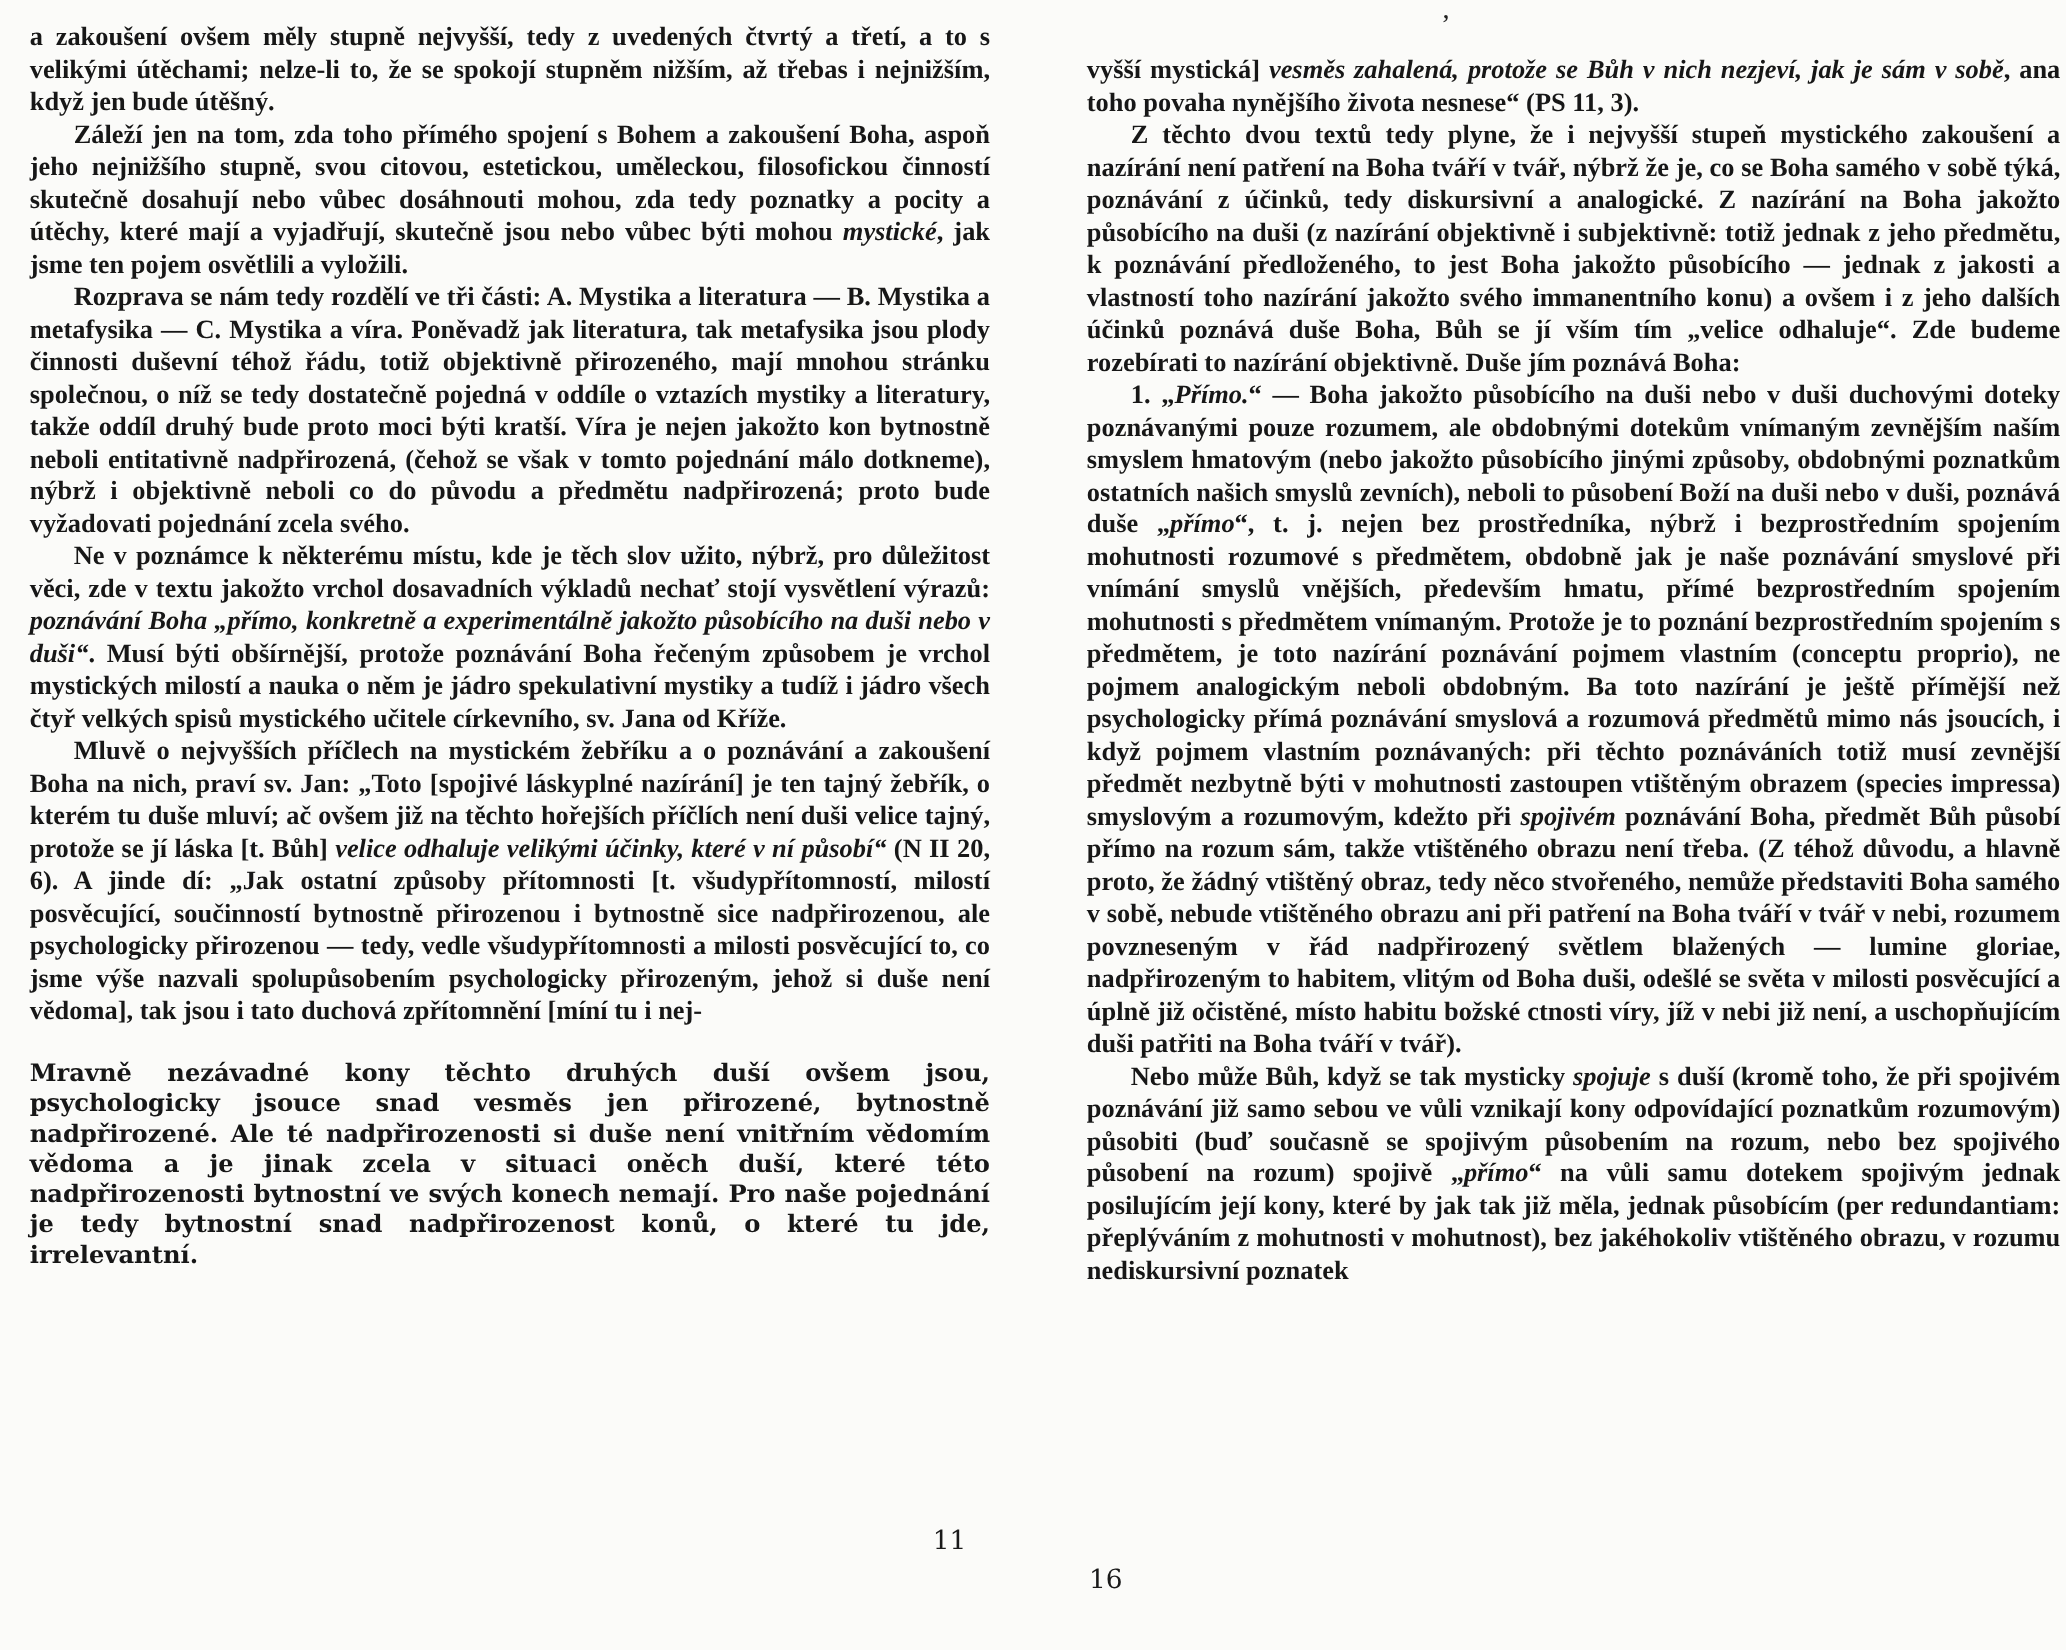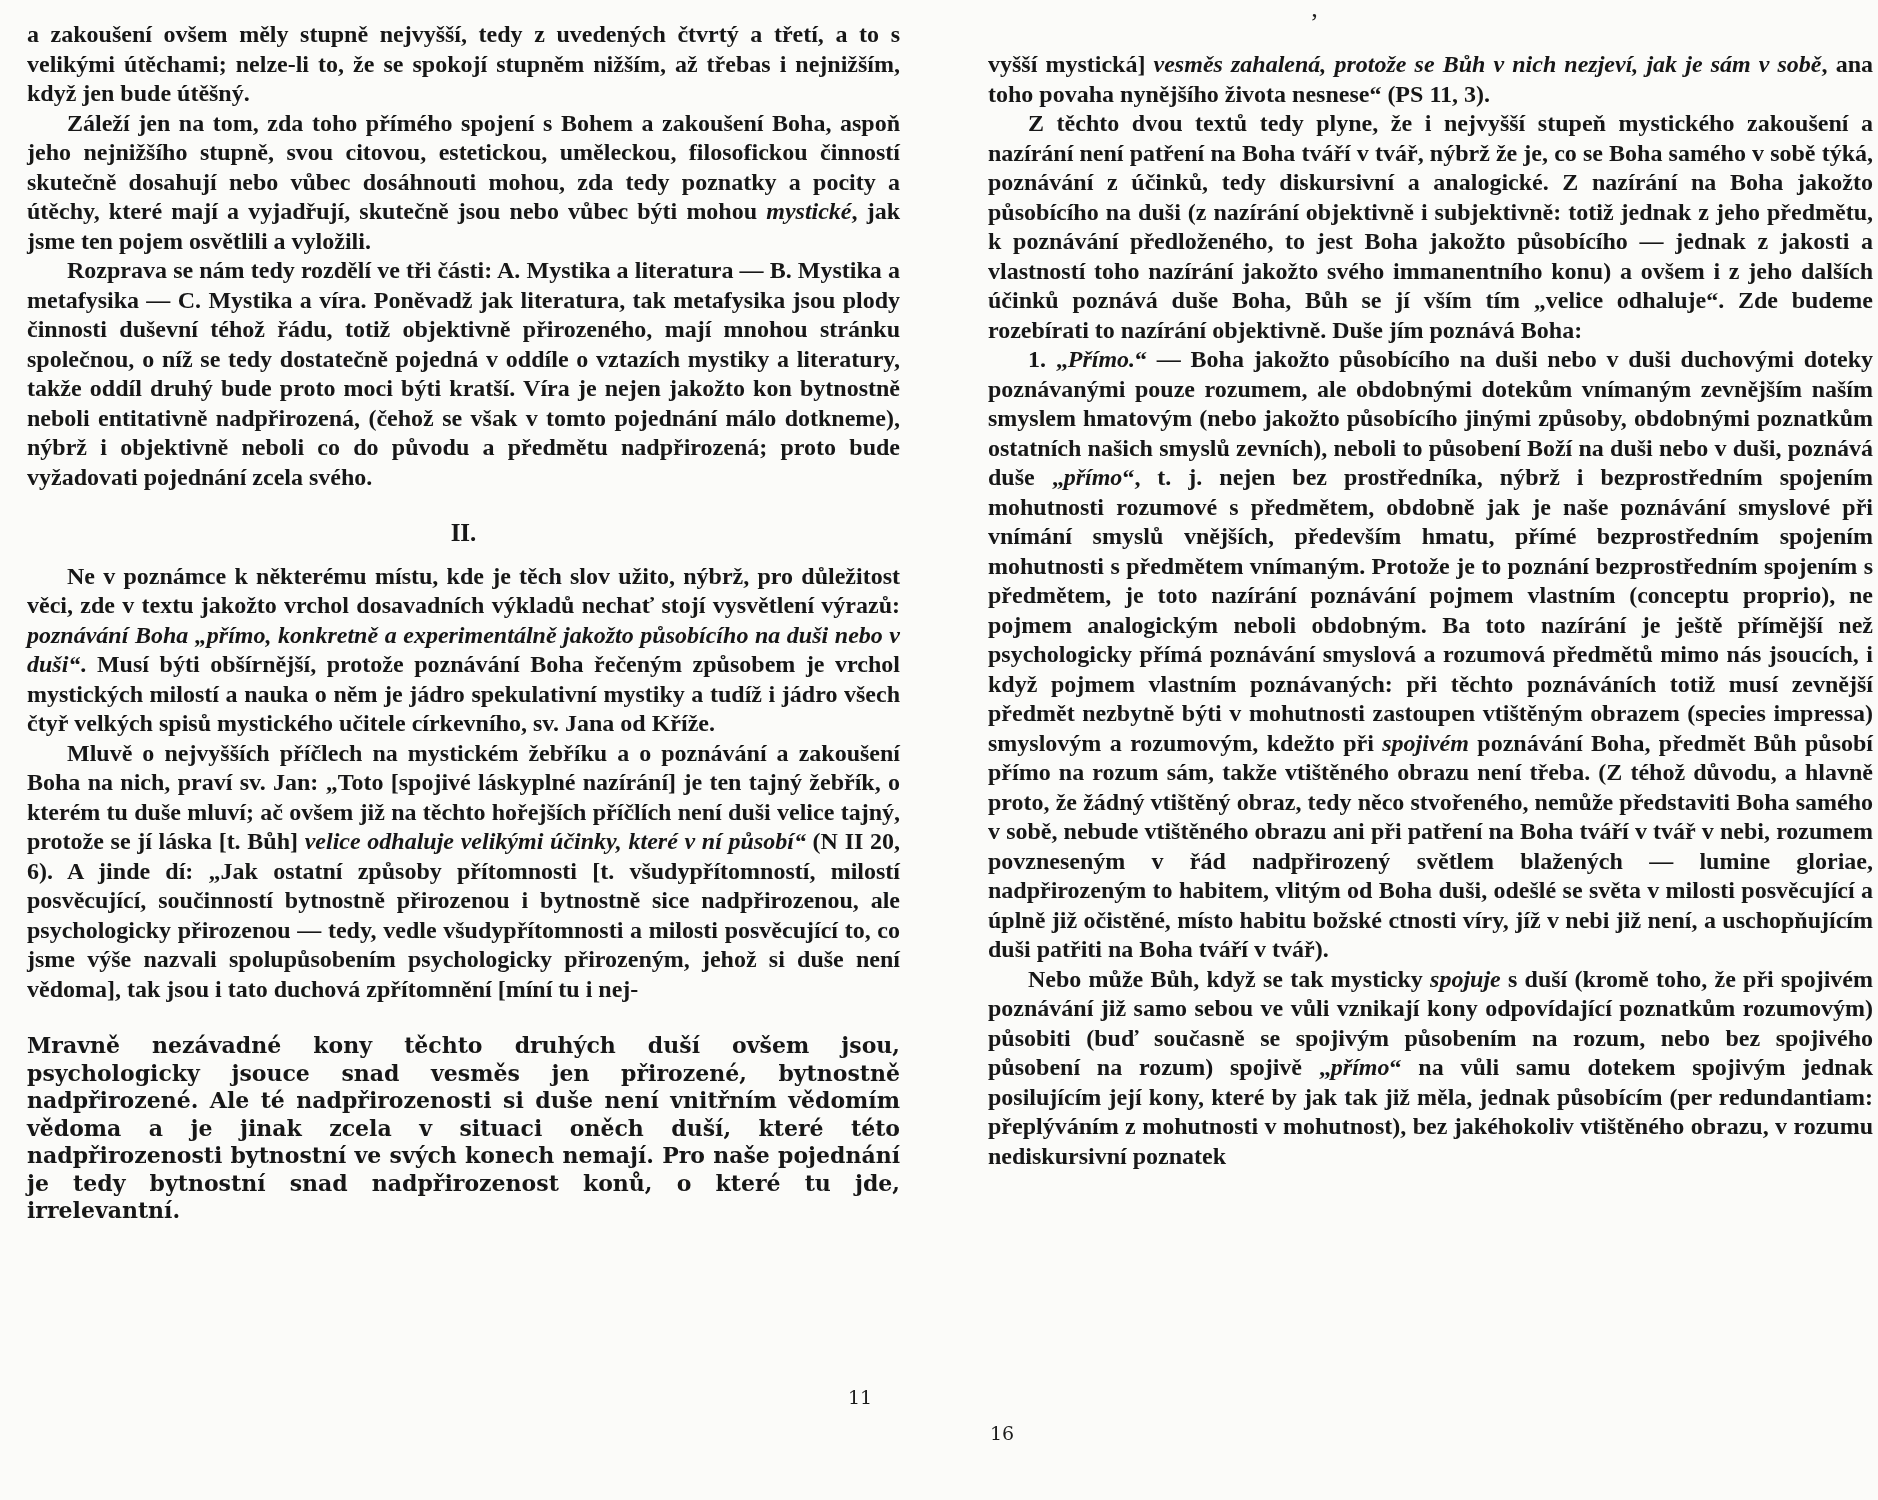--- a/index.html
+++ b/index.html
@@ -51,21 +51,21 @@
     font-family: "DejaVu Serif", serif;
     font-size: 22px;
     line-height: 27.5px;
     text-indent: 0;
   }
   .italic {
     font-style: italic;
   }
   .page-number {
     position: absolute;
-    font-size: 19px;
+    font-size: 24px;
     font-family: "DejaVu Serif", serif;
     color: #1a1a1a;
   }
   #page-num-left {
     left: 848px;
     top: 1386px;
   }
   #page-num-right {
     left: 990px;
     top: 1422px;
@@ -80,21 +80,20 @@
 </style>
 </head>
 <body>
 
 <span id="stray-mark">’</span>
 
 <div id="left-page" class="page">
     <p class="para"><span>a zakoušení ovšem měly stupně nejvyšší, tedy z uvedených čtvrtý a třetí, a to s velikými útěchami; nelze-li to, že se spokojí stupněm nižším, až třebas i nejnižším, když jen bude útěšný.</span></p>
     <p class="para indent"><span>Záleží jen na tom, zda toho přímého spojení s Bohem a zakoušení Boha, aspoň jeho nejnižšího stupně, svou citovou, estetickou, uměleckou, filosofickou činností skutečně dosahují nebo vůbec dosáhnouti mohou, zda tedy poznatky a pocity a útěchy, které mají a vyjadřují, skutečně jsou nebo vůbec býti mohou </span><span class="italic">mystické</span><span>, jak jsme ten pojem osvětlili a vyložili.</span></p>
     <p class="para indent"><span>Rozprava se nám tedy rozdělí ve tři části: A. Mystika a literatura — B. Mystika a metafysika — C. Mystika a víra. Poněvadž jak literatura, tak metafysika jsou plody činnosti duševní téhož řádu, totiž objektivně přirozeného, mají mnohou stránku společnou, o níž se tedy dostatečně pojedná v oddíle o vztazích mystiky a literatury, takže oddíl druhý bude proto moci býti kratší. Víra je nejen jakožto kon bytnostně neboli entitativně nadpřirozená, (čehož se však v tomto pojednání málo dotkneme), nýbrž i objektivně neboli co do původu a předmětu nadpřirozená; proto bude vyžadovati pojednání zcela svého.</span></p>
-    <div class="sec-heading">II.</div>
     <p class="para indent"><span>Ne v poznámce k některému místu, kde je těch slov užito, nýbrž, pro důležitost věci, zde v textu jakožto vrchol dosavadních výkladů nechať stojí vysvětlení výrazů: </span><span class="italic">poznávání Boha „přímo, konkretně a experimentálně jakožto působícího na duši nebo v duši“</span><span>. Musí býti obšírnější, protože poznávání Boha řečeným způsobem je vrchol mystických milostí a nauka o něm je jádro spekulativní mystiky a tudíž i jádro všech čtyř velkých spisů mystického učitele církevního, sv. Jana od Kříže.</span></p>
     <p class="para indent"><span>Mluvě o nejvyšších příčlech na mystickém žebříku a o poznávání a zakoušení Boha na nich, praví sv. Jan: „Toto [spojivé láskyplné nazírání] je ten tajný žebřík, o kterém tu duše mluví; ač ovšem již na těchto hořejších příčlích není duši velice tajný, protože se jí láska [t. Bůh] </span><span class="italic">velice odhaluje velikými účinky, které v ní působí“</span><span> (N II 20, 6). A jinde dí: „Jak ostatní způsoby přítomnosti [t. všudypřítomností, milostí posvěcující, součinností bytnostně přirozenou i bytnostně sice nadpřirozenou, ale psychologicky přirozenou — tedy, vedle všudypřítomnosti a milosti posvěcující to, co jsme výše nazvali spolupůsobením psychologicky přirozeným, jehož si duše není vědoma], tak jsou i tato duchová zpřítomnění [míní tu i nej-</span></p>
     <p class="footnote"><span>Mravně nezávadné kony těchto druhých duší ovšem jsou, psychologicky jsouce snad vesměs jen přirozené, bytnostně nadpřirozené. Ale té nadpřirozenosti si duše není vnitřním vědomím vědoma a je jinak zcela v situaci oněch duší, které této nadpřirozenosti bytnostní ve svých konech nemají. Pro naše pojednání je tedy bytnostní snad nadpřirozenost konů, o které tu jde, irrelevantní.</span></p>
   </div>
 
 <div id="right-page" class="page">
     <p class="para"><span>vyšší mystická] </span><span class="italic">vesměs zahalená, protože se Bůh v nich nezjeví, jak je sám v sobě</span><span>, ana toho povaha nynějšího života nesnese“ (PS 11, 3).</span></p>
     <p class="para indent"><span>Z těchto dvou textů tedy plyne, že i nejvyšší stupeň mystického zakoušení a nazírání není patření na Boha tváří v tvář, nýbrž že je, co se Boha samého v sobě týká, poznávání z účinků, tedy diskursivní a analogické. Z nazírání na Boha jakožto působícího na duši (z nazírání objektivně i subjektivně: totiž jednak z jeho předmětu, k poznávání předloženého, to jest Boha jakožto působícího — jednak z jakosti a vlastností toho nazírání jakožto svého immanentního konu) a ovšem i z jeho dalších účinků poznává duše Boha, Bůh se jí vším tím „velice odhaluje“. Zde budeme rozebírati to nazírání objektivně. Duše jím poznává Boha:</span></p>
     <p class="para indent"><span>1. „</span><span class="italic">Přímo.</span><span>“ — Boha jakožto působícího na duši nebo v duši duchovými doteky poznávanými pouze rozumem, ale obdobnými dotekům vnímaným zevnějším naším smyslem hmatovým (nebo jakožto působícího jinými způsoby, obdobnými poznatkům ostatních našich smyslů zevních), neboli to působení Boží na duši nebo v duši, poznává duše „</span><span class="italic">přímo</span><span>“, t. j. nejen bez prostředníka, nýbrž i bezprostředním spojením mohutnosti rozumové s předmětem, obdobně jak je naše poznávání smyslové při vnímání smyslů vnějších, především hmatu, přímé bezprostředním spojením mohutnosti s předmětem vnímaným. Protože je to poznání bezprostředním spojením s předmětem, je toto nazírání poznávání pojmem vlastním (conceptu proprio), ne pojmem analogickým neboli obdobným. Ba toto nazírání je ještě přímější než psychologicky přímá poznávání smyslová a rozumová předmětů mimo nás jsoucích, i když pojmem vlastním poznávaných: při těchto poznáváních totiž musí zevnější předmět nezbytně býti v mohutnosti zastoupen vtištěným obrazem (species impressa) smyslovým a rozumovým, kdežto při </span><span class="italic">spojivém</span><span> poznávání Boha, předmět Bůh působí přímo na rozum sám, takže vtištěného obrazu není třeba. (Z téhož důvodu, a hlavně proto, že žádný vtištěný obraz, tedy něco stvořeného, nemůže představiti Boha samého v sobě, nebude vtištěného obrazu ani při patření na Boha tváří v tvář v nebi, rozumem povzneseným v řád nadpřirozený světlem blažených — lumine gloriae, nadpřirozeným to habitem, vlitým od Boha duši, odešlé se světa v milosti posvěcující a úplně již očistěné, místo habitu božské ctnosti víry, jíž v nebi již není, a uschopňujícím duši patřiti na Boha tváří v tvář).</span></p>
     <p class="para indent"><span>Nebo může Bůh, když se tak mysticky </span><span class="italic">spojuje</span><span> s duší (kromě toho, že při spojivém poznávání již samo sebou ve vůli vznikají kony odpovídající poznatkům rozumovým) působiti (buď současně se spojivým působením na rozum, nebo bez spojivého působení na rozum) spojivě „</span><span class="italic">přímo</span><span>“ na vůli samu dotekem spojivým jednak posilujícím její kony, které by jak tak již měla, jednak působícím (per redundantiam: přeplýváním z mohutnosti v mohutnost), bez jakéhokoliv vtištěného obrazu, v rozumu nediskursivní poznatek</span></p>

